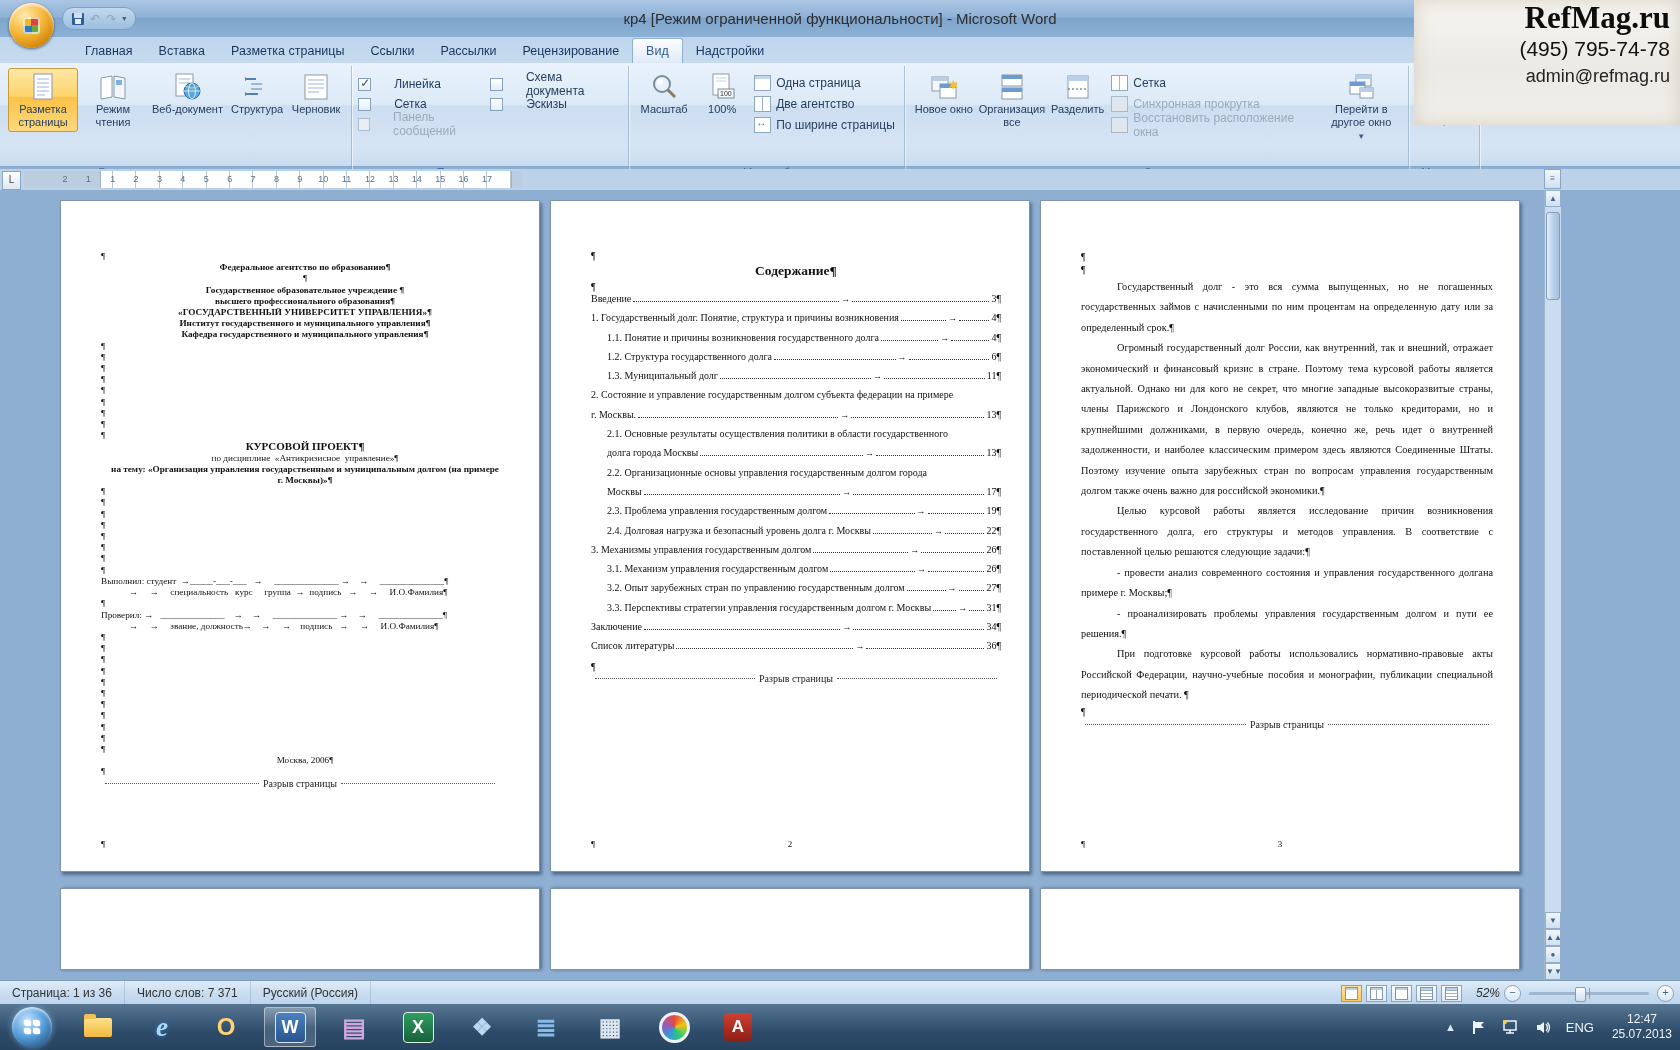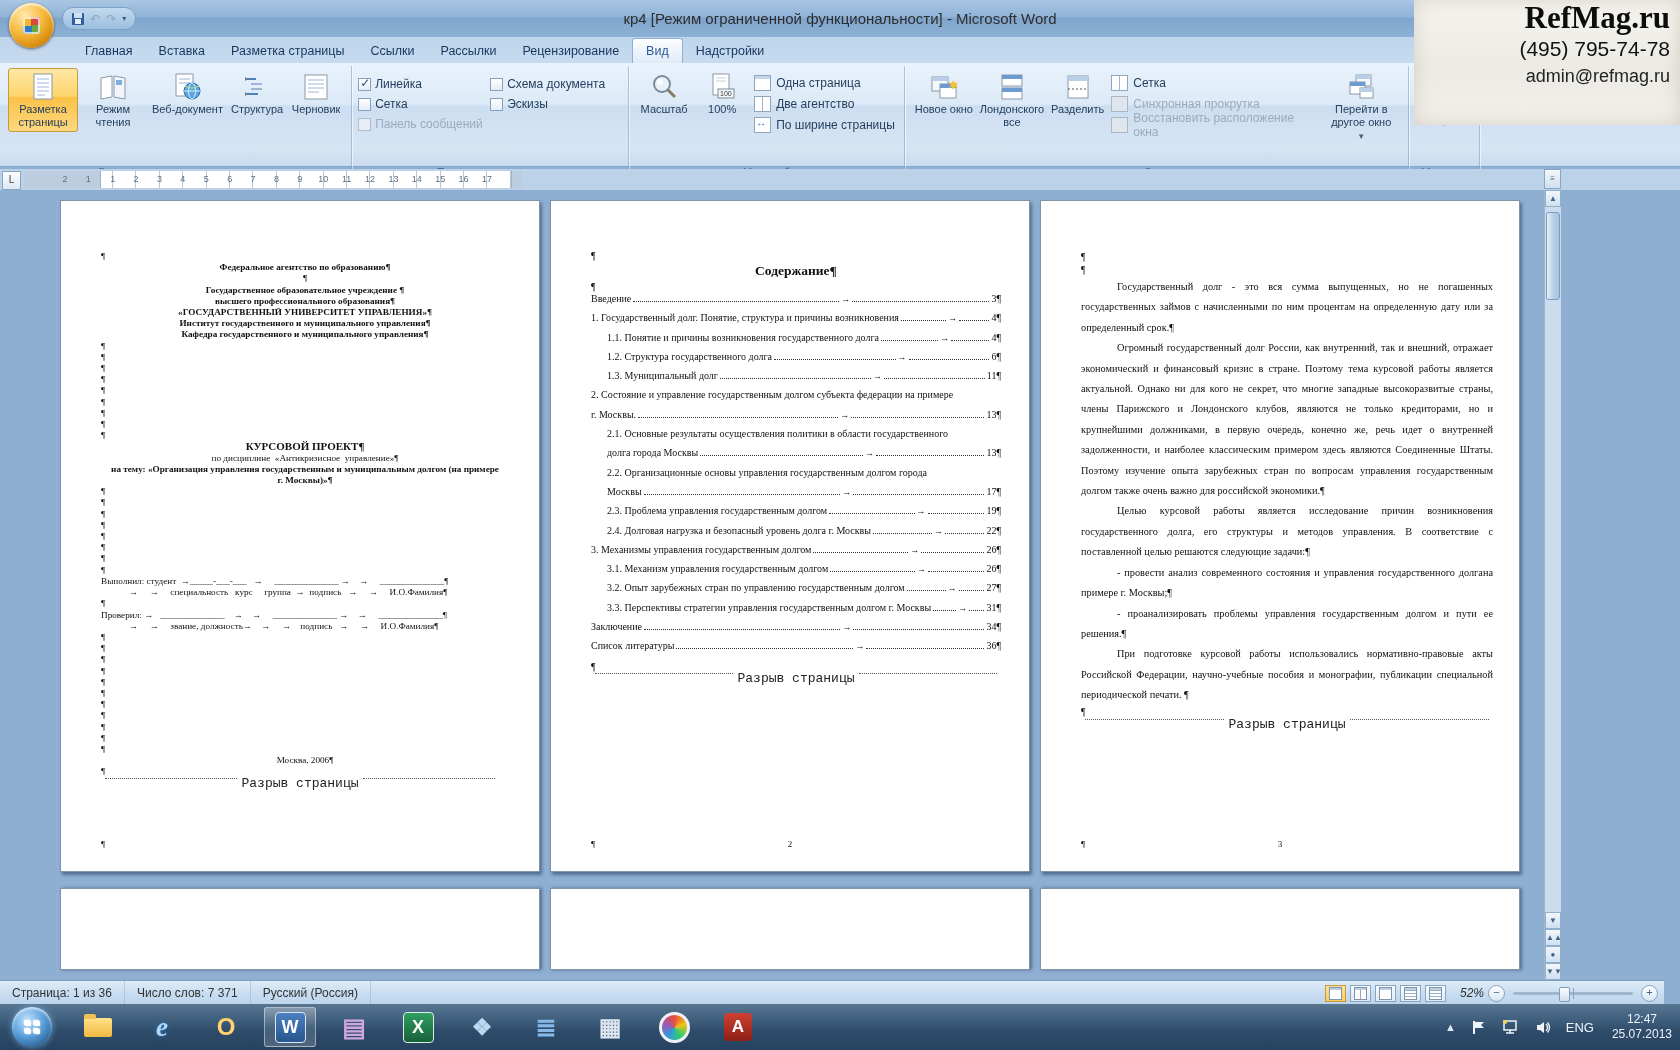--- a/index.html
+++ b/index.html
@@ -47,21 +47,21 @@
   .glabel{position:absolute;bottom:0;left:0;right:0;text-align:center;font-size:11px;color:#41699a;}
   .growm{display:flex;align-items:flex-start;}
   .bigbtn{min-width:50px;max-width:62px;padding:2px 3px;display:flex;flex-direction:column;align-items:center;
     text-align:center;font-size:11px;line-height:13px;color:#253f5e;border-radius:3px;border:1px solid transparent;}
   .bigbtn.wide{max-width:90px;}
   .bigbtn.active{background:linear-gradient(#ffe8a5,#fdd46b 44%,#fbc248 46%,#fdd87e);
     border:1px solid #c69a3e;}
   .bigbtn .ic{width:32px;height:32px;display:flex;align-items:center;justify-content:center;}
   .drop{font-size:8px;color:#41618a;margin-top:1px;}
   .chkgrid{display:grid;grid-template-rows:repeat(3,20px);grid-auto-flow:column;grid-auto-columns:132px;margin-top:6px;}
-  .chk{display:flex;align-items:center;gap:4px;font-size:12px;color:#253f5e;}
+  .chk{display:flex;align-items:center;gap:23px;font-size:12px;color:#253f5e;}
   .chk .box{width:13px;height:13px;box-sizing:border-box;background:linear-gradient(#fff,#e4edf6);
     border:1px solid #86a0bd;position:relative;}
   .chk.checked .box:after{content:"✓";position:absolute;left:1px;top:-3px;font-size:12px;color:#39536f;}
   .chk.disabled{color:#9cabbb;}
   .chk.disabled .box{background:#e9eef4;border-color:#aebdcb;}
   .smcol{display:flex;flex-direction:column;margin-top:4px;}
   .smbtn{display:flex;align-items:center;gap:5px;font-size:12px;color:#253f5e;height:21px;padding:0 3px;}
   .smbtn.disabled{color:#9cabbb;}
   
   .mini{width:15px;height:14px;flex:none;position:relative;}
@@ -111,33 +111,33 @@
   .tl .txt{white-space:nowrap;}
   .tl .dots{flex:3;border-bottom:1px dotted #333;margin:0 2px 2px 2px;min-width:8px;}
   .tl .dots2{flex:2;border-bottom:1px dotted #333;margin:0 2px 2px 2px;min-width:8px;}
   .tl .arr{font-size:9px;}
   
   #p3c{padding:50px 26px 0 40px;font-family:"Liberation Serif",serif;font-size:10.3px;}
   .ih{font-family:"Liberation Sans",sans-serif;font-weight:bold;font-size:12.5px;line-height:22px;}
   .ih:before{content:"▪";font-size:6px;vertical-align:3px;margin-right:2px;color:#444;}
   .p0{line-height:13px;font-size:9.5px;}
   .para{text-align:justify;line-height:20.4px;text-indent:36px;}
-  .pbreak{display:flex;align-items:flex-start;font-size:13px;line-height:12px;color:#222;font-family:Liberation Mono, monospace;}
+  .pbreak{display:flex;align-items:center;font-size:10px;line-height:12px;color:#222;font-family:Liberation Serif, serif;}
   .pbreak:before,.pbreak:after{content:"";flex:1;border-bottom:1px dotted #555;margin:0 4px;}
   
   #sbtoggle{position:absolute;right:119px;top:169px;width:17px;height:20px;background:linear-gradient(#f4f8fc,#cfe0f0);
     border:1px solid #8aa5c0;box-sizing:border-box;font-size:8px;color:#567;text-align:center;line-height:18px;}
   #scrollbar{position:absolute;right:119px;top:190px;width:17px;height:790px;background:#cadcee;
     border-left:1px solid #9fb6cd;box-sizing:border-box;}
   .sbtn{position:absolute;left:0;right:0;height:17px;background:linear-gradient(#f2f7fc,#cfe0f0);
     border:1px solid #93aec9;box-sizing:border-box;text-align:center;font-size:8px;color:#44648a;line-height:15px;}
   #sbthumb{position:absolute;left:1px;right:1px;top:22px;height:86px;border-radius:3px;
     background:linear-gradient(90deg,#e8f1fa,#b9d0e8 50%,#a6c2de);border:1px solid #7e9cbc;}
   
-  #statusbar{position:absolute;left:0;top:980px;right:16px;height:24px;
+  #statusbar{position:absolute;left:0;top:980px;right:0;height:24px;
     background:linear-gradient(#dfecf9,#c7dcf0 55%,#bdd4ec);border-top:1px solid #7f9db9;
     display:flex;align-items:center;font-size:12px;color:#333;}
   .sseg{padding:0 12px;height:100%;display:flex;align-items:center;border-right:1px solid rgba(130,155,185,.35);}
   #sright{position:absolute;right:6px;top:0;height:100%;display:flex;align-items:center;gap:4px;}
   .vbtn{width:21px;height:17px;background:linear-gradient(#fbfdff,#dce9f5);border:1px solid #8aa5c0;
     box-sizing:border-box;display:flex;align-items:center;justify-content:center;}
   .vbtn.active{background:linear-gradient(#ffe3a0,#fcc95d);border-color:#c69a3e;}
   .vico{width:11px;height:11px;background:#fff;border:1px solid #7e95ac;box-shadow:inset 0 2px 0 #bcd0e4;}
   .vico.book{background:linear-gradient(90deg,#fff 48%,#8fa8c0 48%,#8fa8c0 52%,#fff 52%);}
   .vico.lines{background:repeating-linear-gradient(180deg,#fff 0 2px,#9db3c8 2px 3px);border:1px solid #7e95ac;}
@@ -379,21 +379,21 @@
       </div>
       <div class="bigbtn">
         <span class="ic">
           <svg width="30" height="30">
               <rect x="5" y="3" width="20" height="11" fill="#fff" stroke="#8a98a8"></rect>
               <rect x="5" y="3" width="20" height="4" fill="#6d9bd1"></rect>
               <rect x="5" y="16" width="20" height="11" fill="#fff" stroke="#8a98a8"></rect>
               <rect x="5" y="16" width="20" height="4" fill="#6d9bd1"></rect>
             </svg>
         </span>
-        <span>Лондонского все</span>
+        <span>Организация все</span>
       </div>
       <div class="bigbtn">
         <span class="ic">
           <svg width="30" height="30">
               <rect x="5" y="4" width="20" height="22" fill="#fff" stroke="#8a98a8"></rect>
               <rect x="5" y="4" width="20" height="5" fill="#b9cfe8"></rect>
               <line x1="5" y1="17" x2="25" y2="17" stroke="#555" stroke-dasharray="2,2"></line>
             </svg>
         </span>
         <span>Разделить</span>

